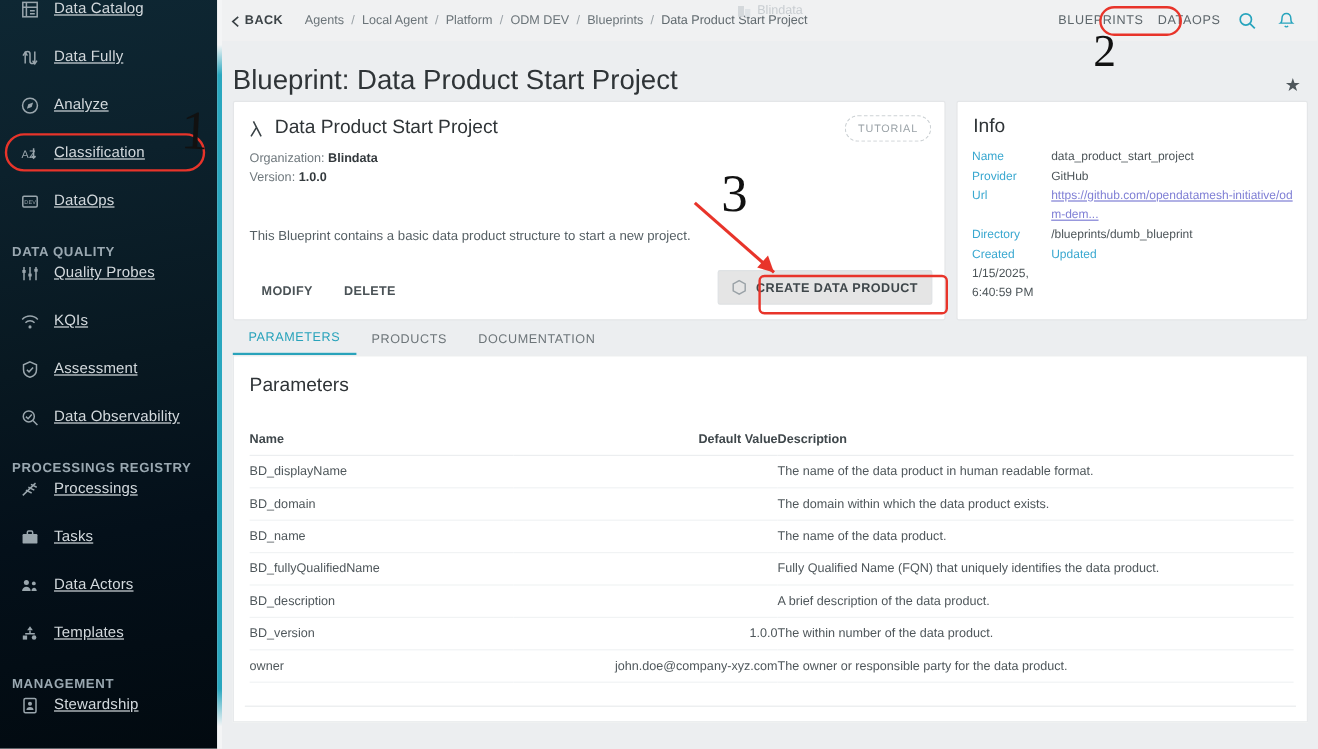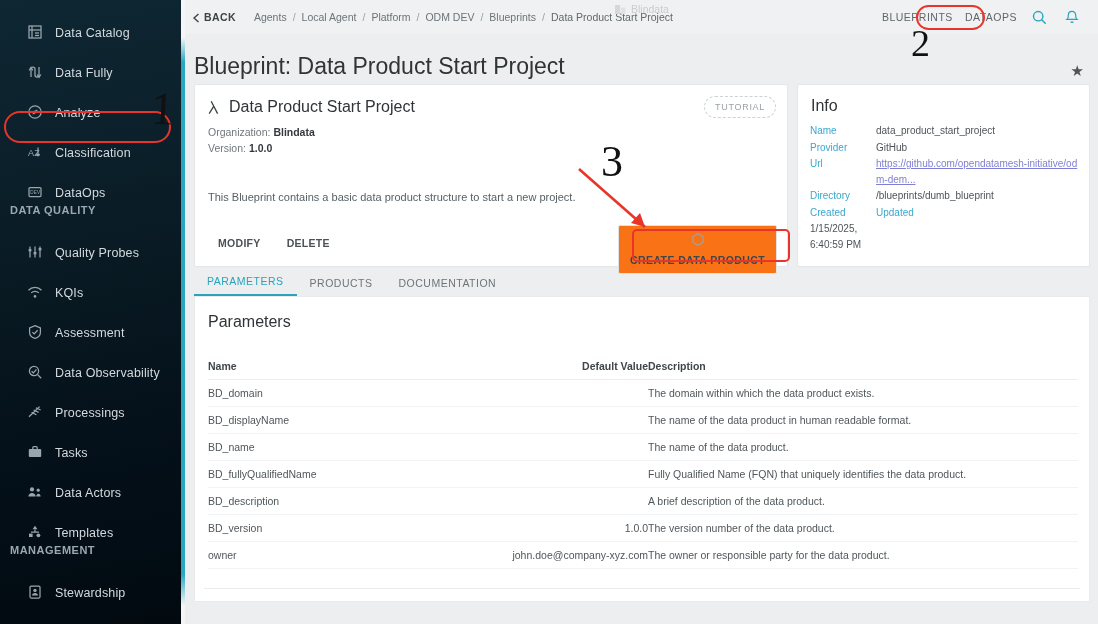--- a/index.html
+++ b/index.html
@@ -14,25 +14,25 @@
 
   
   .sidebar{
     position:absolute; left:0; top:0; width:181px; height:624px;
     background:linear-gradient(170deg,#0e2733 0%,#0c212c 22%,#081821 48%,#04101a 70%,#020a10 100%);
     overflow:hidden;
   }
   .sb-accent{ position:absolute; left:181px; top:0; width:4px; height:624px;
     background:linear-gradient(180deg,#f4f5f6 0%,#f4f5f6 6%,#2aa7bf 10%,#2aa7bf 92%,#f4f5f6 97%); }
   .sb-item{
-    display:flex; align-items:flex-end; height:40px; 
-    color:#d3d9dd; font-size:12.5px; letter-spacing:.15px; cursor:pointer;
+    display:flex; align-items:flex-start; height:40px; padding-left:10px;
+    color:#d3d9dd; font-size:12.5px; letter-spacing:.15px; cursor:pointer;text-decoration:underline;
   }
   .sb-item .ic{ width:30px; min-width:30px; display:flex; align-items:center; justify-content:center;
-    color:#9aa6ad;margin-left:20px; }
+    color:#9aa6ad; }
   .sb-item .lbl{ padding-left:5px; }
   .sb-section{
     color:#9aa8b1; font-size:11px; letter-spacing:.5px; padding:3px 0 3px 10px; height:20px;
     display:flex; align-items:center;font-weight:bold;
   }
   .sb-item svg{ display:block; }
 
   
   .ring-dataops{
     position:absolute; left:4px; top:111px; width:167px; height:32px;
@@ -94,22 +94,22 @@
   .card-meta b{ color:#33393d; }
   .card-desc{ position:absolute; left:13px; top:106px; font-size:11px; color:#555f64; }
   .card-actions{ position:absolute; left:23px; top:152px; display:flex; gap:26px; }
   .txtbtn{ font-size:10.5px; font-weight:bold; color:#4a5256; letter-spacing:.3px; cursor:pointer; }
   .tutorial{
     position:absolute; right:11px; top:11px; border:1px dashed #cdd2d5; border-radius:12px;
     font-size:9px; color:#9aa2a7; letter-spacing:.7px; padding:5px 10px; cursor:pointer;
   }
   .cdp-btn{
     position:absolute; right:10px; top:140px; display:flex; align-items:center; gap:8px;
-    border:1px solid #dfe2e4; background:#f97316; border-radius:2px; padding:7px 11px;
-    font-size:10.5px; font-weight:bold; color:#3f474b; letter-spacing:.4px; cursor:pointer;flex-direction:column;
+    border:1px solid #dfe2e4; background:#e5e5e5; border-radius:2px; padding:7px 11px;
+    font-size:10.5px; font-weight:bold; color:#3f474b; letter-spacing:.4px; cursor:pointer;
   }
   .ring-cdp{
     position:absolute; left:632px; top:229px; width:158px; height:33px;
     border:2.5px solid #e8342a; border-radius:5px; pointer-events:none;
   }
   .mark3{
     position:absolute; left:601px; top:140px; font-family:"Liberation Serif", serif;
     font-size:44px; color:#111; line-height:1;
   }
   .arrow3{ position:absolute; left:575px; top:165px; pointer-events:none; }
@@ -251,20 +251,21 @@
         <div class="sb-item">
           <span class="ic">
             <svg width="16" height="16" viewBox="0 0 16 16">
               <circle cx="7" cy="7" r="4.6" stroke="#9aa6ad" stroke-width="1.25" fill="none"></circle>
               <line x1="10.4" y1="10.4" x2="14.2" y2="14.2" stroke="#9aa6ad" stroke-width="1.25" fill="none"></line>
               <path d="M4.6 7.2 6.4 8.9 9.5 5.4" stroke="#9aa6ad" stroke-width="1.25" fill="none"></path>
             </svg>
           </span>
           <span class="lbl">Data Observability</span>
         </div>
+        <div class="sb-section">PROCESSINGS REGISTRY</div>
         <div class="sb-item">
           <span class="ic">
             <svg width="16" height="16" viewBox="0 0 16 16">
               <line x1="2" y1="12.8" x2="12.6" y2="2.6" stroke="#9aa6ad" stroke-width="1.25" fill="none"></line>
               <line x1="4.6" y1="8.4" x2="9.4" y2="10.8" stroke="#9aa6ad" stroke-width="1.25" fill="none"></line>
               <line x1="6.6" y1="6" x2="11.6" y2="8.4" stroke="#9aa6ad" stroke-width="1.25" fill="none"></line>
               <line x1="8.8" y1="3.7" x2="13.6" y2="6" stroke="#9aa6ad" stroke-width="1.25" fill="none"></line>
             </svg>
           </span>
           <span class="lbl">Processings</span>
@@ -435,48 +436,48 @@
     <table>
       <thead>
           <tr id="param-head">
             <th>Name</th>
             <th>Default Value</th>
             <th>Description</th>
           </tr>
         </thead>
       <tbody id="param-body">
           <tr>
+            <td>BD_displayName</td>
+            <td></td>
+            <td>The name of the data product in human readable format.</td>
+          </tr>
+          <tr>
             <td>BD_domain</td>
             <td></td>
             <td>The domain within which the data product exists.</td>
           </tr>
           <tr>
-            <td>BD_displayName</td>
-            <td></td>
-            <td>The name of the data product in human readable format.</td>
-          </tr>
-          <tr>
             <td>BD_name</td>
             <td></td>
             <td>The name of the data product.</td>
           </tr>
           <tr>
             <td>BD_fullyQualifiedName</td>
             <td></td>
             <td>Fully Qualified Name (FQN) that uniquely identifies the data product.</td>
           </tr>
           <tr>
             <td>BD_description</td>
             <td></td>
             <td>A brief description of the data product.</td>
           </tr>
           <tr>
             <td>BD_version</td>
             <td>1.0.0</td>
-            <td>The version number of the data product.</td>
+            <td>The within number of the data product.</td>
           </tr>
           <tr>
             <td>owner</td>
             <td>john.doe@company-xyz.com</td>
             <td>The owner or responsible party for the data product.</td>
           </tr>
         </tbody>
     </table>
     <div class="panel-footer"></div>
   </div>

